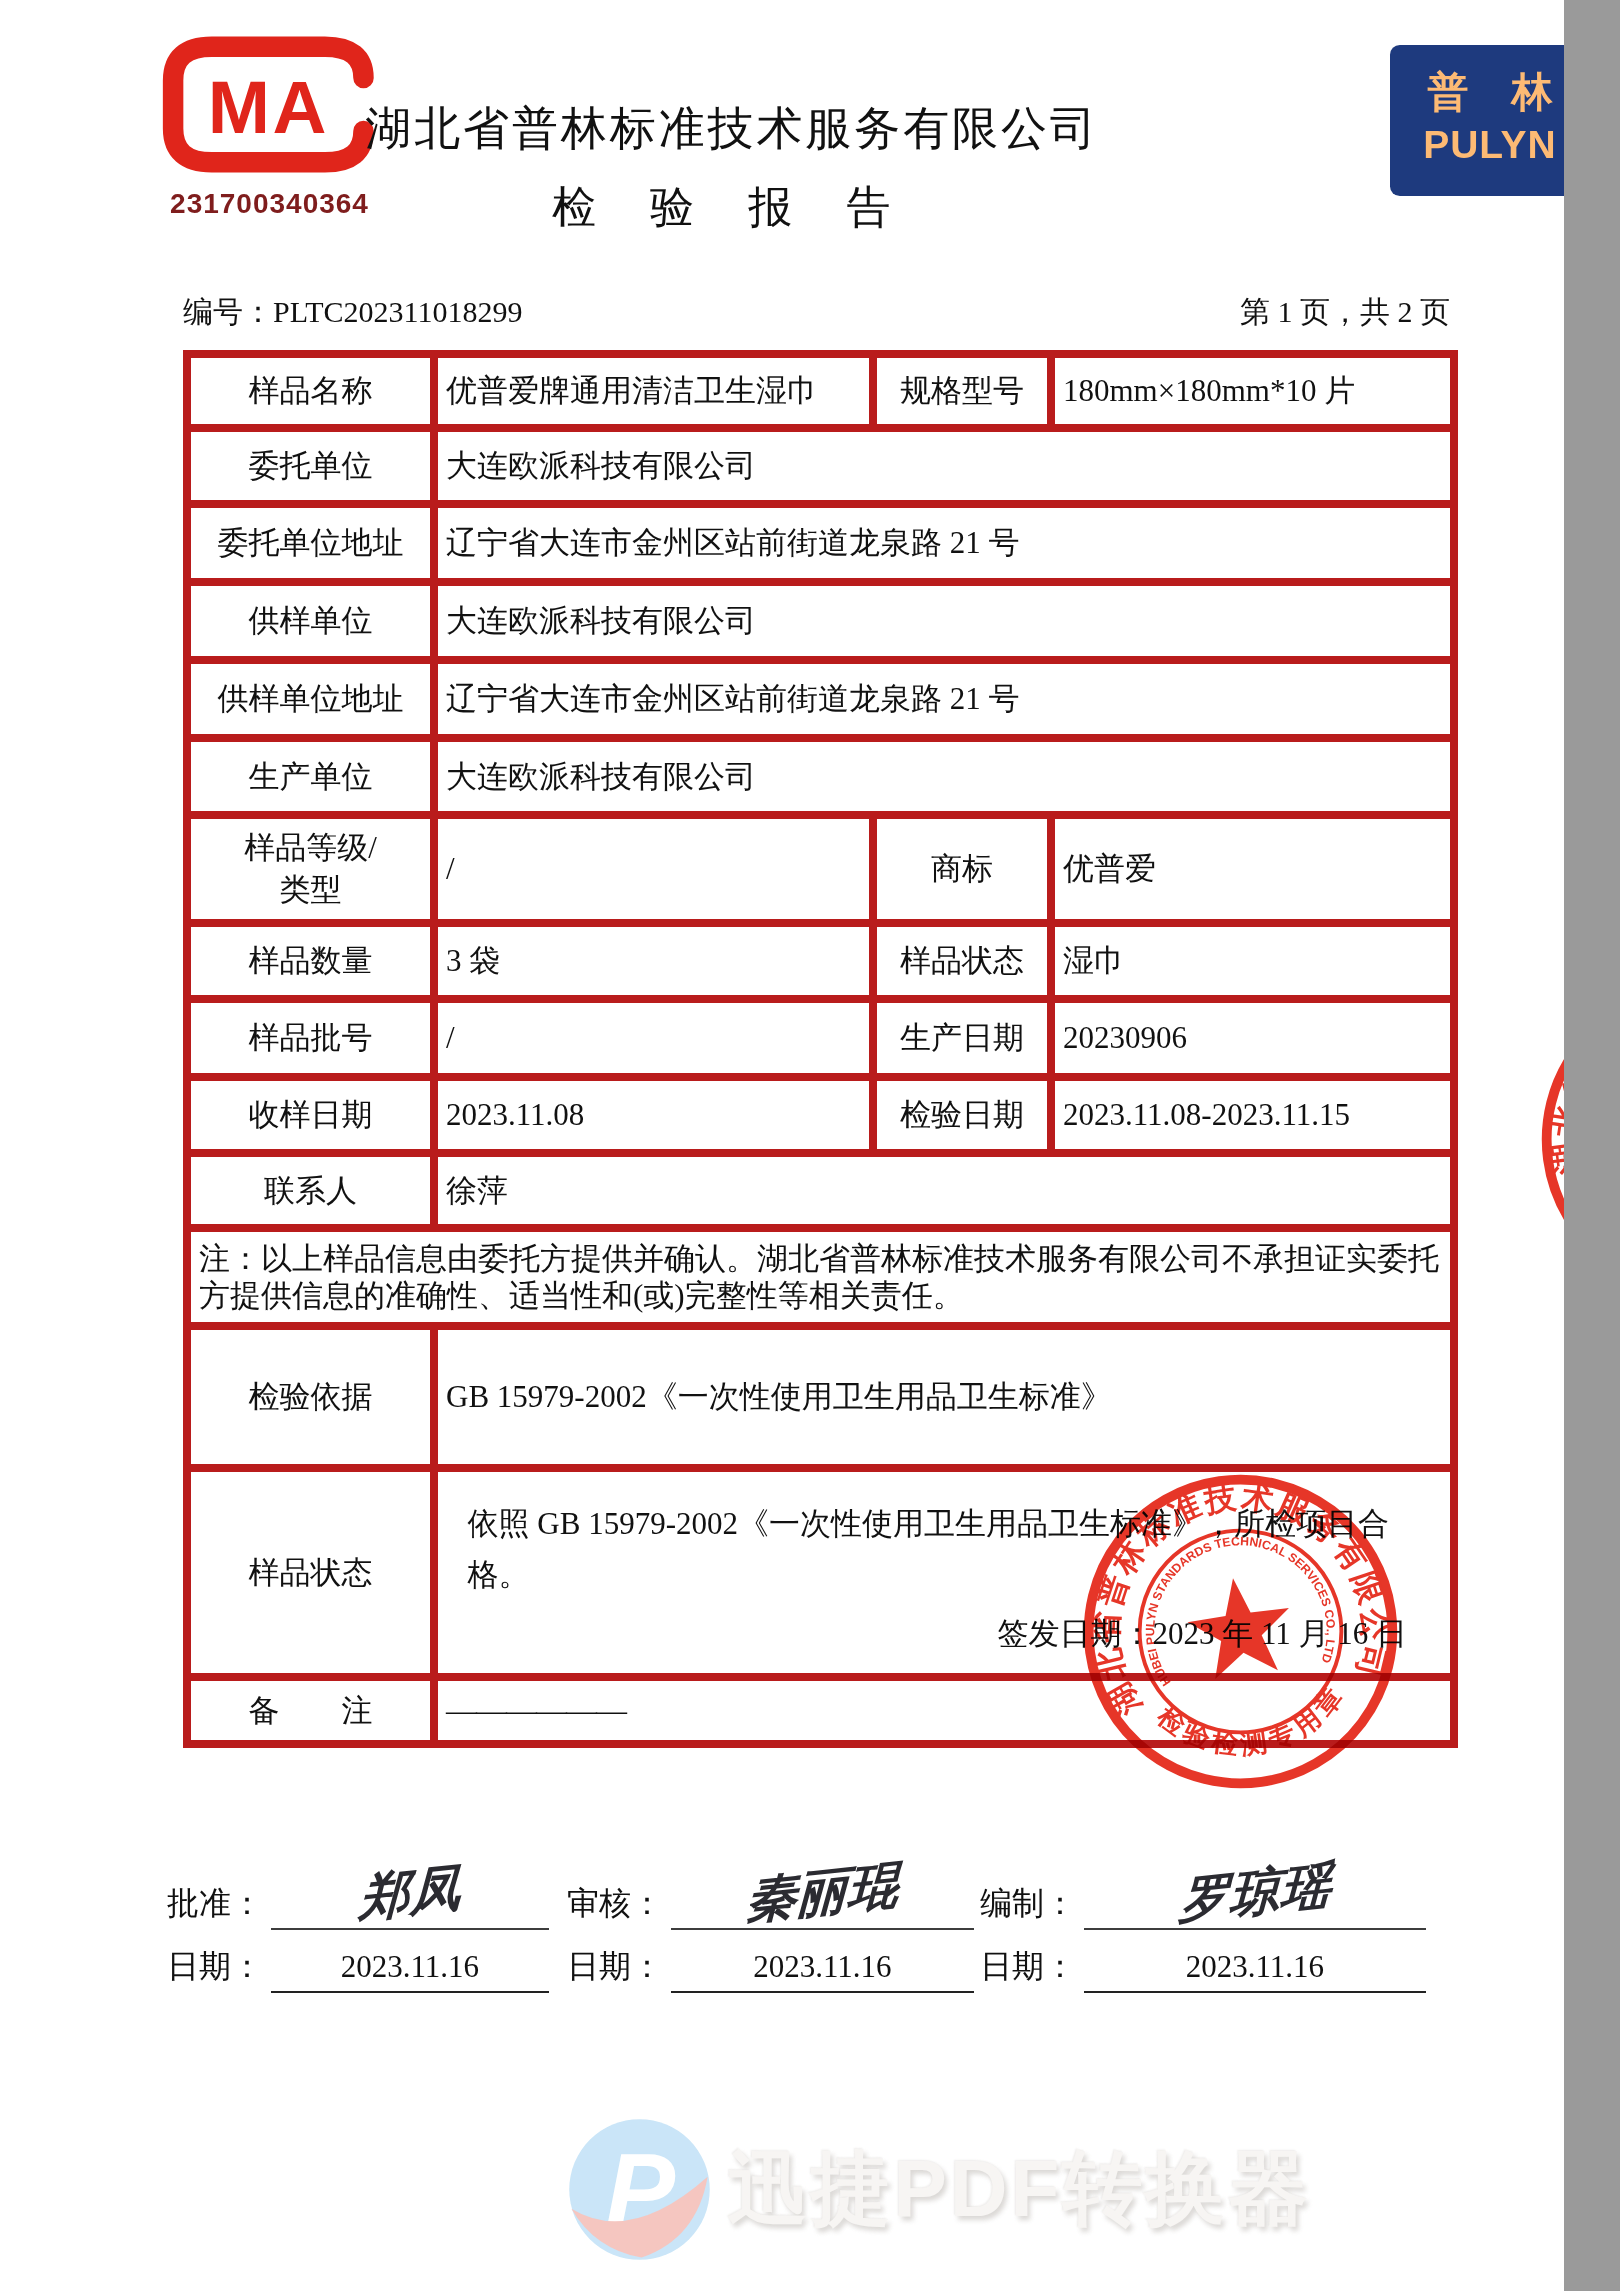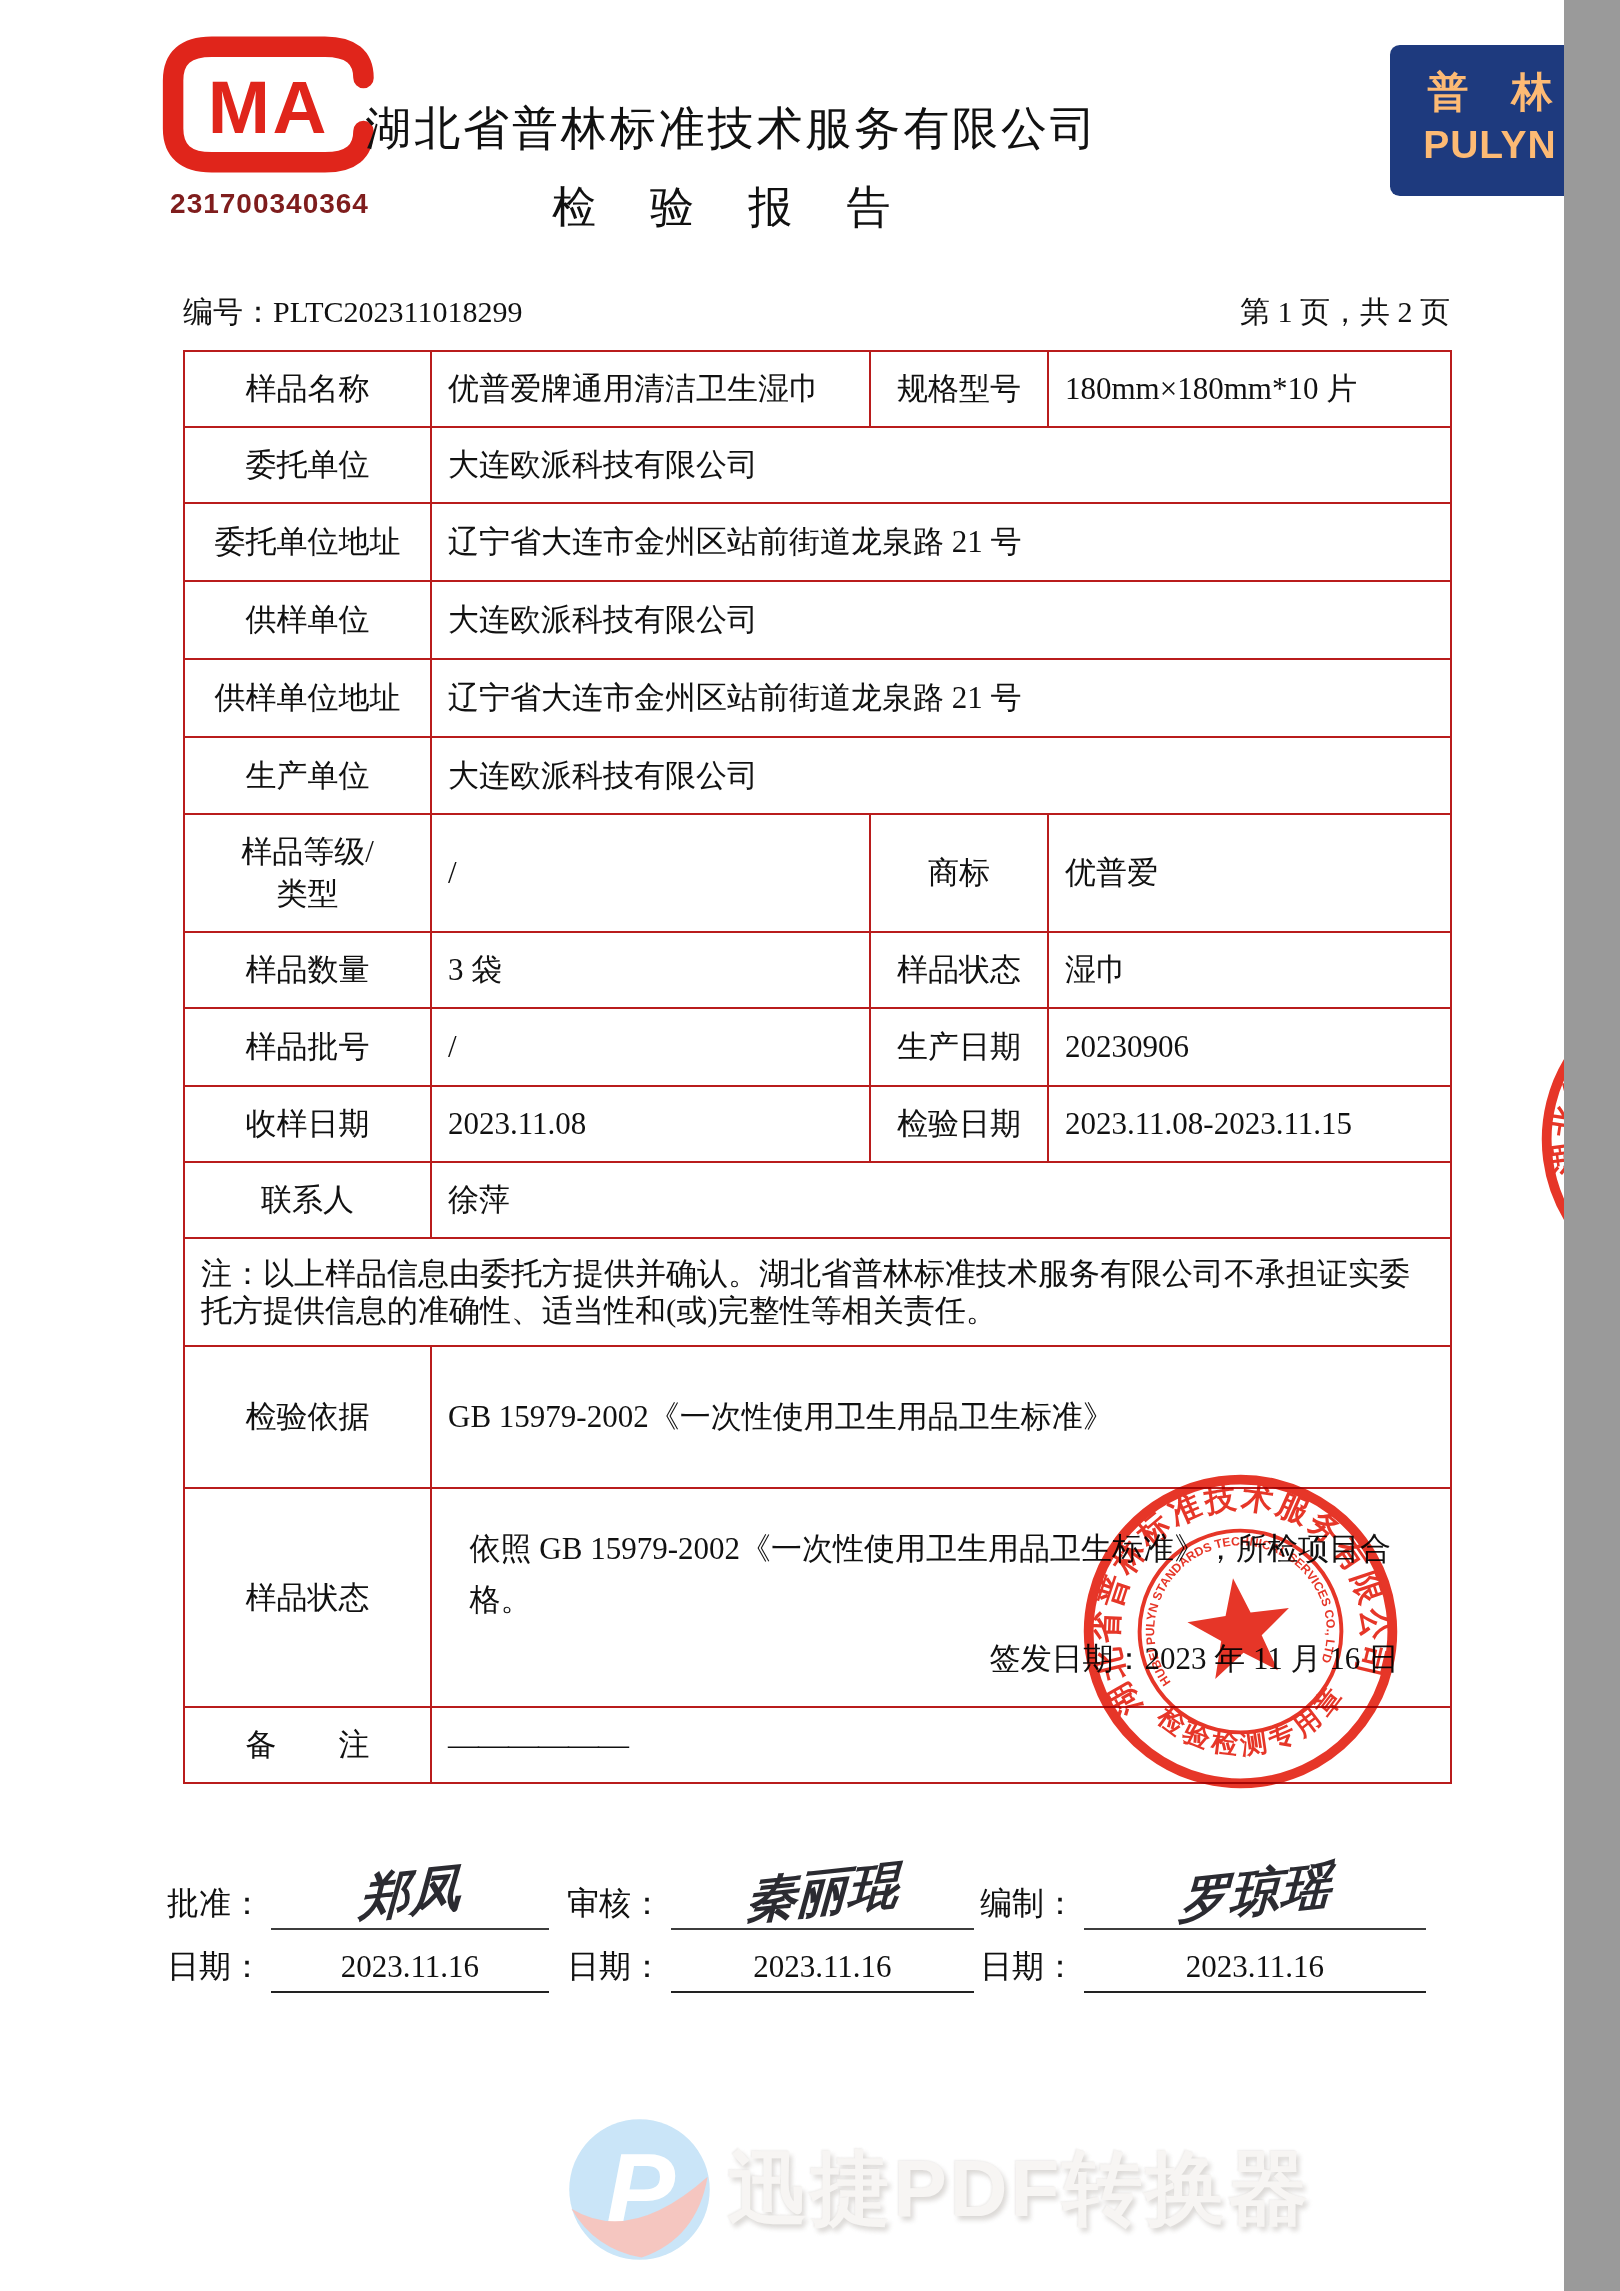--- a/index.html
+++ b/index.html
@@ -17,21 +17,21 @@
   .pulyn{position:absolute;left:1390px;top:45px;width:200px;height:151px;background:#1e3a7e;
     border-radius:9.8px;color:#fdba74;text-align:center;font-family:"Liberation Sans","DejaVu Sans",sans-serif;}
   .pulyn-cn{margin-top:19.6px;font-size:41px;font-weight:bold;letter-spacing:15.7px;text-indent:15.7px;}
   .pulyn-en{margin-top:3.9px;font-size:39px;font-weight:bold;letter-spacing:1px;}
   
   .meta-line{position:absolute;left:183px;top:292px;width:1267px;display:flex;
     justify-content:space-between;font-size:30px;}
   
   table.report{position:absolute;left:183px;top:350px;width:1267px;border-collapse:collapse;
     table-layout:fixed;font-size:31px;}
-  table.report td{border:2px solid #b91c1c;padding:16px;vertical-align:middle;overflow:hidden;}
+  table.report td{border:8px solid #b91c1c;padding:8px;vertical-align:middle;overflow:hidden;}
   table.report{border:2.9px solid #1c1c1c;}
   td.lbl{text-align:center;}
   td.val{text-align:left;padding-left:21.6px;padding-right:9.8px;}
   td.note-cell{padding:9.8px 15.7px;line-height:37px;text-align:left;font-size:31px;}
   .conc-text{padding:17.6px 25.5px 0 21.6px;line-height:51px;}
   .conc-date{text-align:right;padding:13.7px 35px 9.8px 0;}
   .remark-dash{letter-spacing:-1px;}
   
   .stamp{position:absolute;width:333px;height:333px;mix-blend-mode:multiply;opacity:.92;}
   .stamp svg{width:100%;height:100%;}

